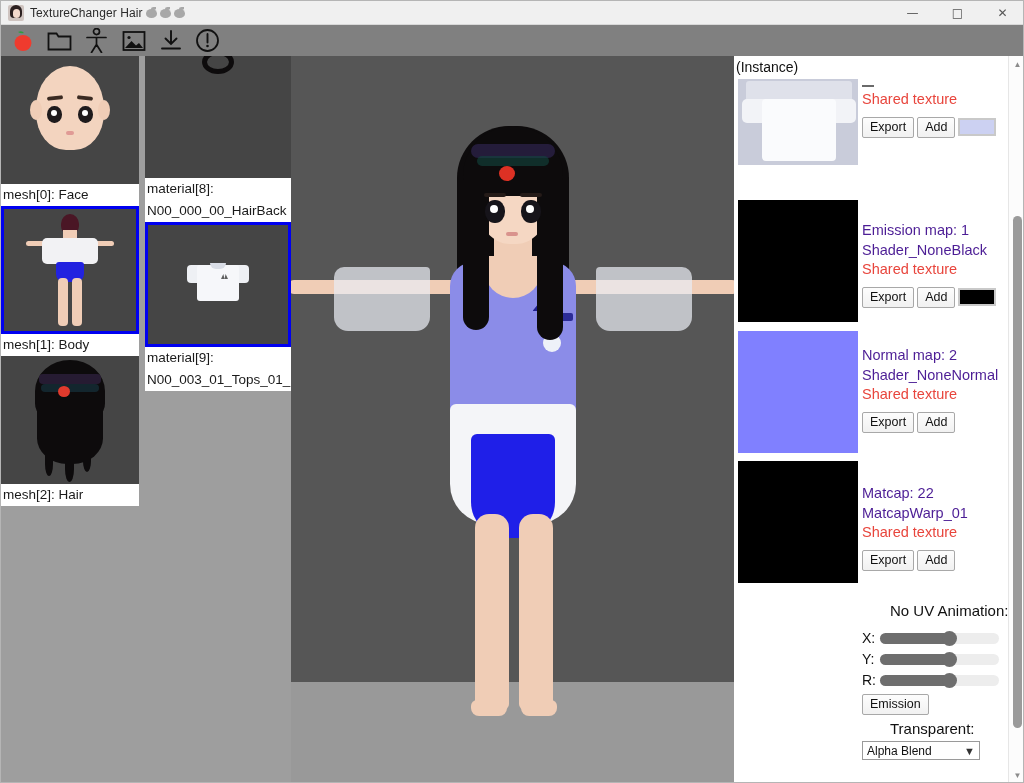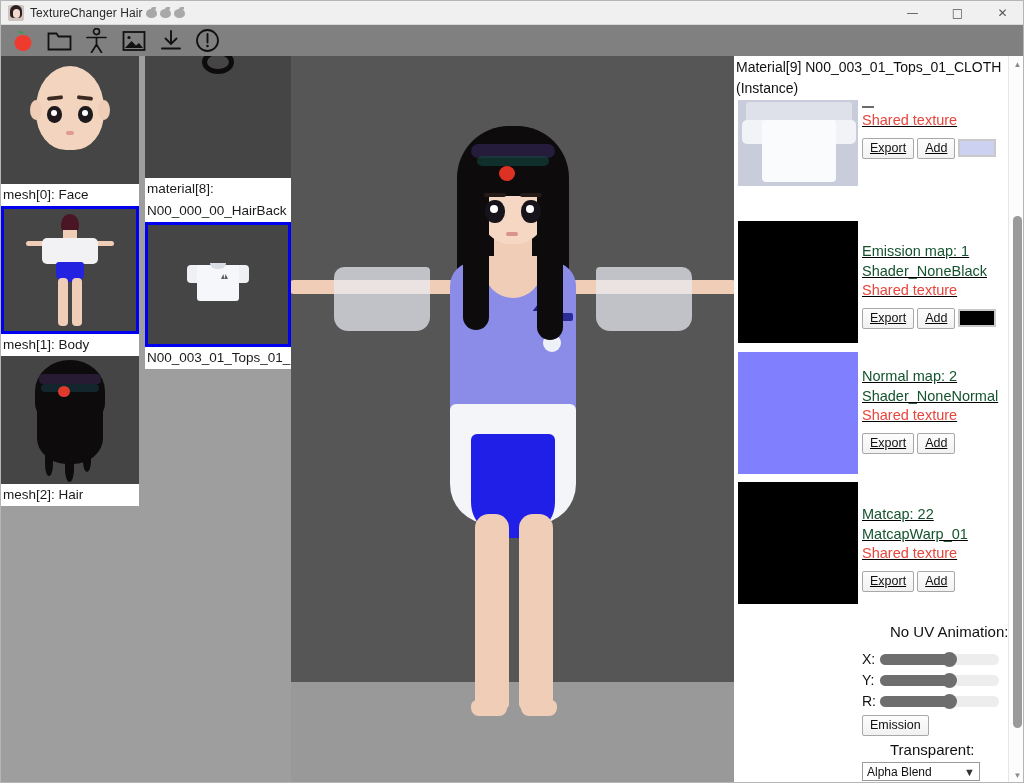--- a/index.html
+++ b/index.html
@@ -115,22 +115,22 @@
   }
   .mat-title {
     font-size: 14px; color: #111; line-height: 19px;
     padding: 2px 14px 0 2px;
   }
   .texrow { position: relative; }
   .texthumb {
     position: absolute; left: 3px; width: 122px; height: 122px;
     border: 1px solid #ffffff;
   }
-  .texinfo { margin-left: 128px; padding-top: 2px; text-decoration: underline; }
-  .texline { font-size: 14.5px; color: #14532d; line-height: 19.5px; white-space: nowrap; }
+  .texinfo { margin-left: 128px; padding-top: 2px; }
+  .texline { font-size: 14.5px; color: #4c1d95; line-height: 19.5px; white-space: nowrap; }
   .texline.shared { color: #e8453c; }
   .btnrow { display: flex; align-items: center; gap: 3px; margin-top: 7px; }
   .btn {
     font-family: "Liberation Sans", sans-serif;
     font-size: 12.5px; color: #111;
     background: linear-gradient(#fdfdfd,#f1f1f1);
     border: 1px solid #a8a8a8; border-radius: 2px;
     padding: 2px 7px 3px; line-height: 14px; white-space: nowrap;
   }
   .swatch {
@@ -319,20 +319,21 @@
       <div class="thumbcell selected">
         <div class="thumb" style="height:125px">
           <div class="fig" style="top:37px;width:70px;height:50px;">
             <div style="position:absolute;left:4px;top:6px;width:62px;height:18px;background:#eef0f4;border-radius:4px;"></div>
             <div style="position:absolute;left:14px;top:6px;width:42px;height:36px;background:#f6f7fa;border-radius:3px;"></div>
             <div style="position:absolute;left:27px;top:4px;width:16px;height:6px;background:#d9dde6;border-radius:0 0 7px 7px;"></div>
             <div style="position:absolute;left:38px;top:15px;width:7px;height:5px;background:#3a3a3a;opacity:.8;
                         clip-path:polygon(0% 100%,33% 0%,50% 100%,66% 0%,100% 100%);"></div>
           </div>
         </div>
+        <div class="thumblabel">material[9]:</div>
         <div class="thumblabel">N00_003_01_Tops_01_</div>
       </div>
     </div>
   </div>
 
   <div class="viewport">
     <div class="vp-floor"></div>
     <div style="position:absolute;left:50%;top:48px;transform:translateX(-50%);width:452px;height:610px;">
 
       <div style="position:absolute;left:0px;top:176px;width:452px;height:14px;background:#f0cdb6;border-radius:7px;"></div>
@@ -374,21 +375,20 @@
 
       <div style="position:absolute;left:188px;top:410px;width:34px;height:196px;background:#f0cdb6;border-radius:14px 14px 6px 6px;"></div>
       <div style="position:absolute;left:232px;top:410px;width:34px;height:196px;background:#f0cdb6;border-radius:14px 14px 6px 6px;"></div>
       <div style="position:absolute;left:184px;top:596px;width:36px;height:16px;background:#f0cdb6;border-radius:6px 6px 8px 8px;"></div>
       <div style="position:absolute;left:234px;top:596px;width:36px;height:16px;background:#f0cdb6;border-radius:6px 6px 8px 8px;"></div>
     </div>
   </div>
 
   <div class="rightpanel">
 
-    <div class="mat-title">Material[9] N00_003_01_Tops_01_CLOTH</div>
     <div class="mat-title">(Instance)</div>
 
     <div class="texrow" style="height:121px;margin-top:1px;">
       <div class="texthumb" style="top:0;height:88px;background:#c9ccda;">
         <div style="position:absolute;left:8px;top:2px;width:106px;height:26px;background:#dfe1ea;border-radius:3px;"></div>
         <div style="position:absolute;left:4px;top:20px;width:114px;height:24px;background:#f2f3f7;border-radius:5px;"></div>
         <div style="position:absolute;left:24px;top:20px;width:74px;height:62px;background:#fafbfd;border-radius:4px;"></div>
       </div>
       <div class="texinfo">
         <div style="height:10px;overflow:hidden;">

